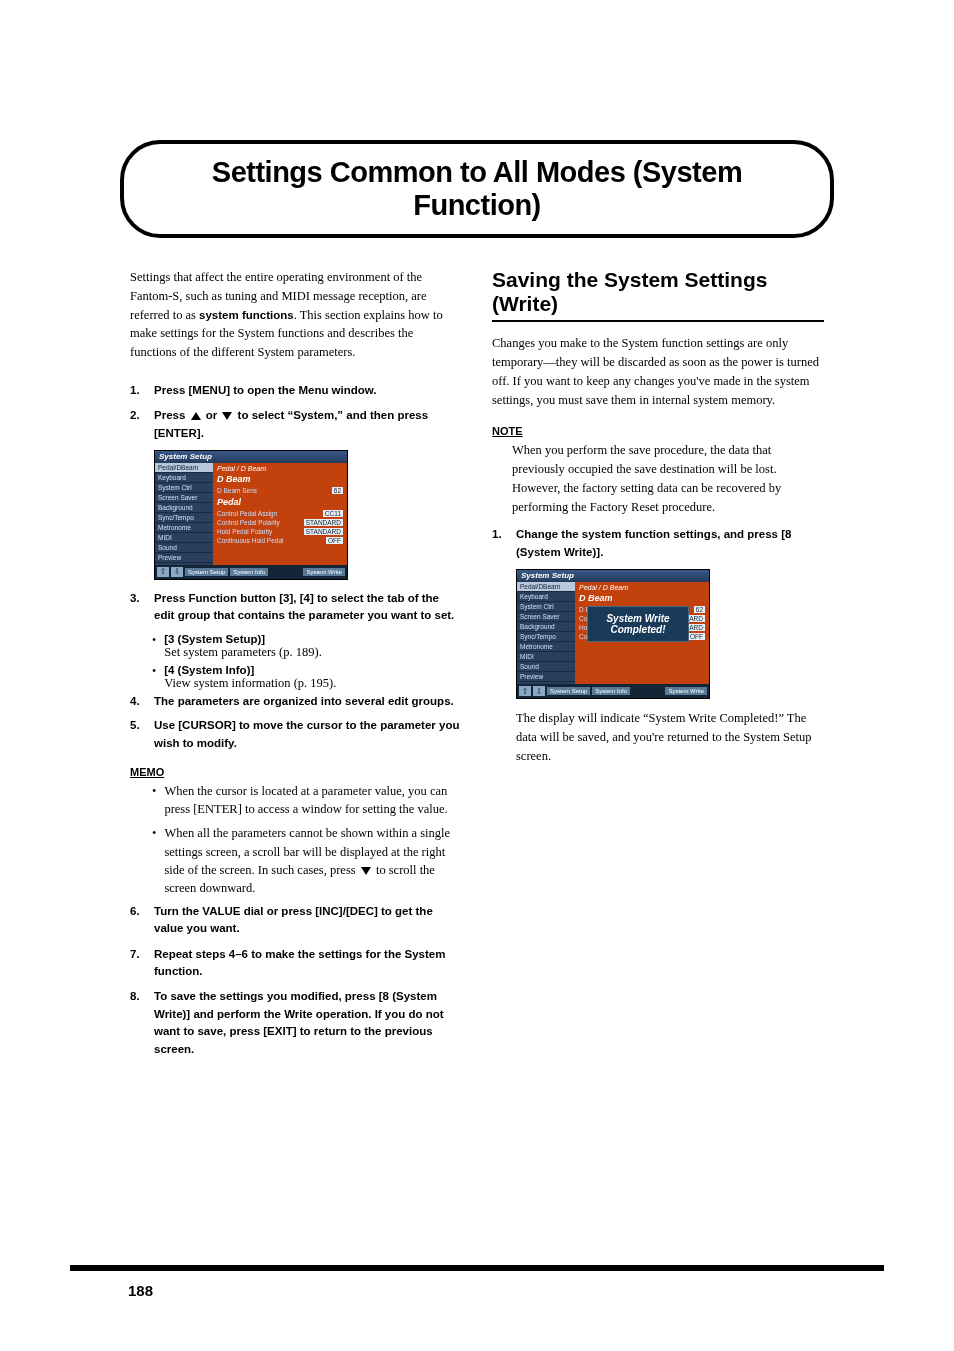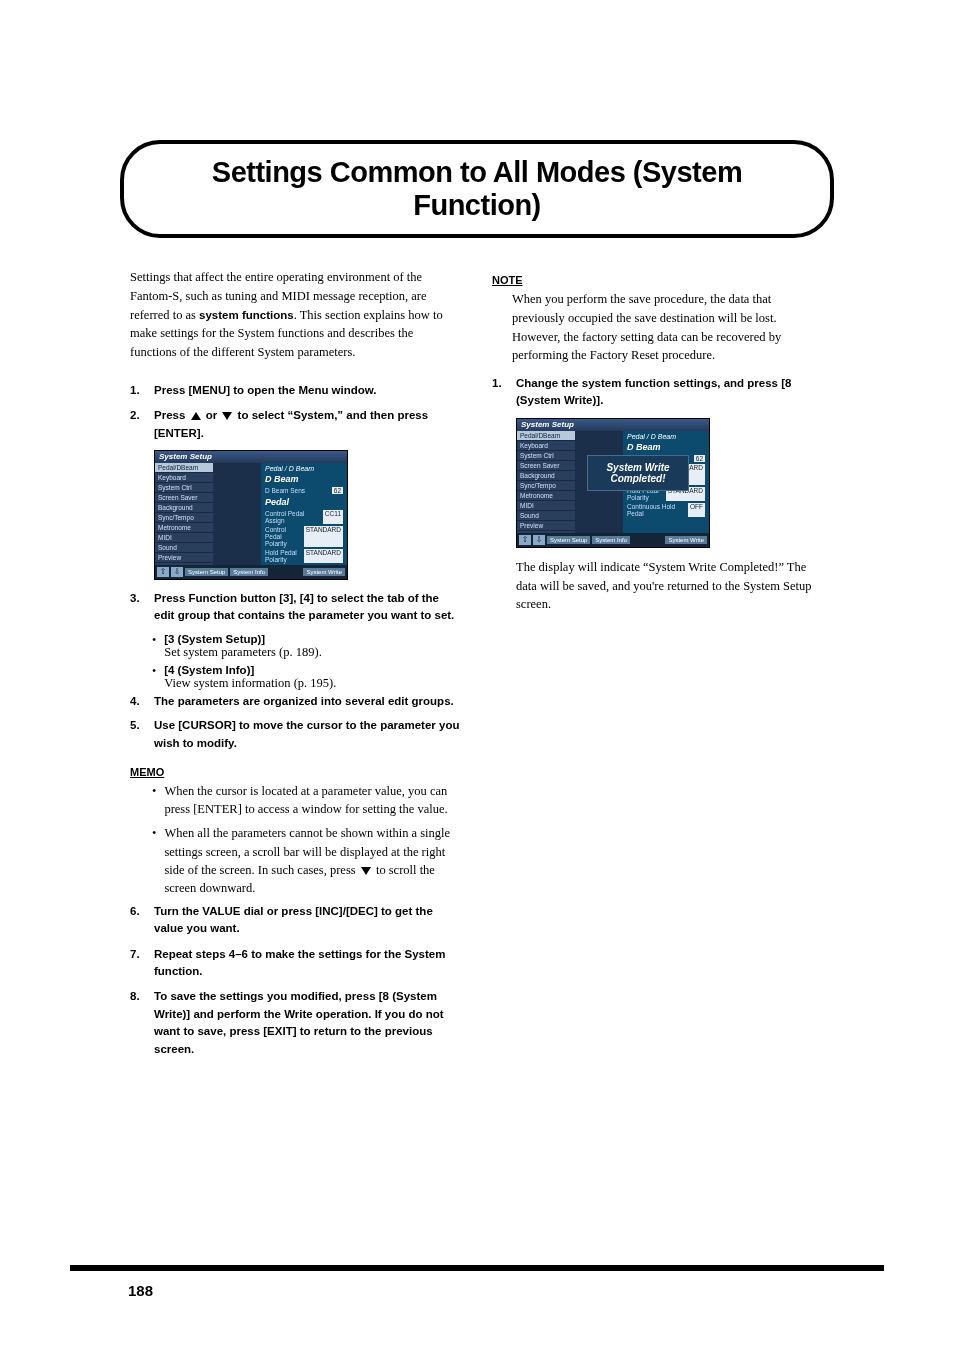--- a/index.html
+++ b/index.html
@@ -122,23 +122,22 @@
   .screenshot .side div {
     padding: 1px 3px;
     border-bottom: 1px solid #1a2a40;
     color: #cfe0f5;
     font-size: 6.5px;
   }
   .screenshot .side div.sel { background: #b8c8dc; color: #102030; }
   .screenshot .main {
     position: absolute;
     left: 58px; right: 0; top: 12px; bottom: 14px;
-    background: #0c4a6e;
+    background: #c2410c;
     padding: 2px 4px;
-    margin-left: 48px;
   }
   .screenshot .main .hd {
     color: #fff; font-size: 7px; font-style: italic;
     margin-bottom: 2px;
   }
   .screenshot .main .grp {
     color: #fff; font-weight: bold; font-style: italic; font-size: 9px;
     margin: 2px 0;
   }
   .screenshot .main .row {
@@ -351,20 +350,22 @@
         <div class="num">7.</div>
         <div class="body"><span class="instr">Repeat steps 4–6 to make the settings for the System function.</span></div>
       </div>
       <div class="step">
         <div class="num">8.</div>
         <div class="body"><span class="instr">To save the settings you modified, press [8 (System Write)] and perform the Write operation. If you do not want to save, press [EXIT] to return to the previous screen.</span></div>
       </div>
     </div>
 
     <div class="col">
+      <h2 class="section">Saving the System Settings (Write)</h2>
+      <p class="right-intro">Changes you make to the System function settings are only temporary—they will be discarded as soon as the power is turned off. If you want to keep any changes you've made in the system settings, you must save them in internal system memory.</p>
 
       <div class="note-label">NOTE</div>
       <p class="note-body">When you perform the save procedure, the data that previously occupied the save destination will be lost. However, the factory setting data can be recovered by performing the Factory Reset procedure.</p>
 
       <div class="step">
         <div class="num">1.</div>
         <div class="body"><span class="instr">Change the system function settings, and press [8 (System Write)].</span></div>
       </div>
 
       

